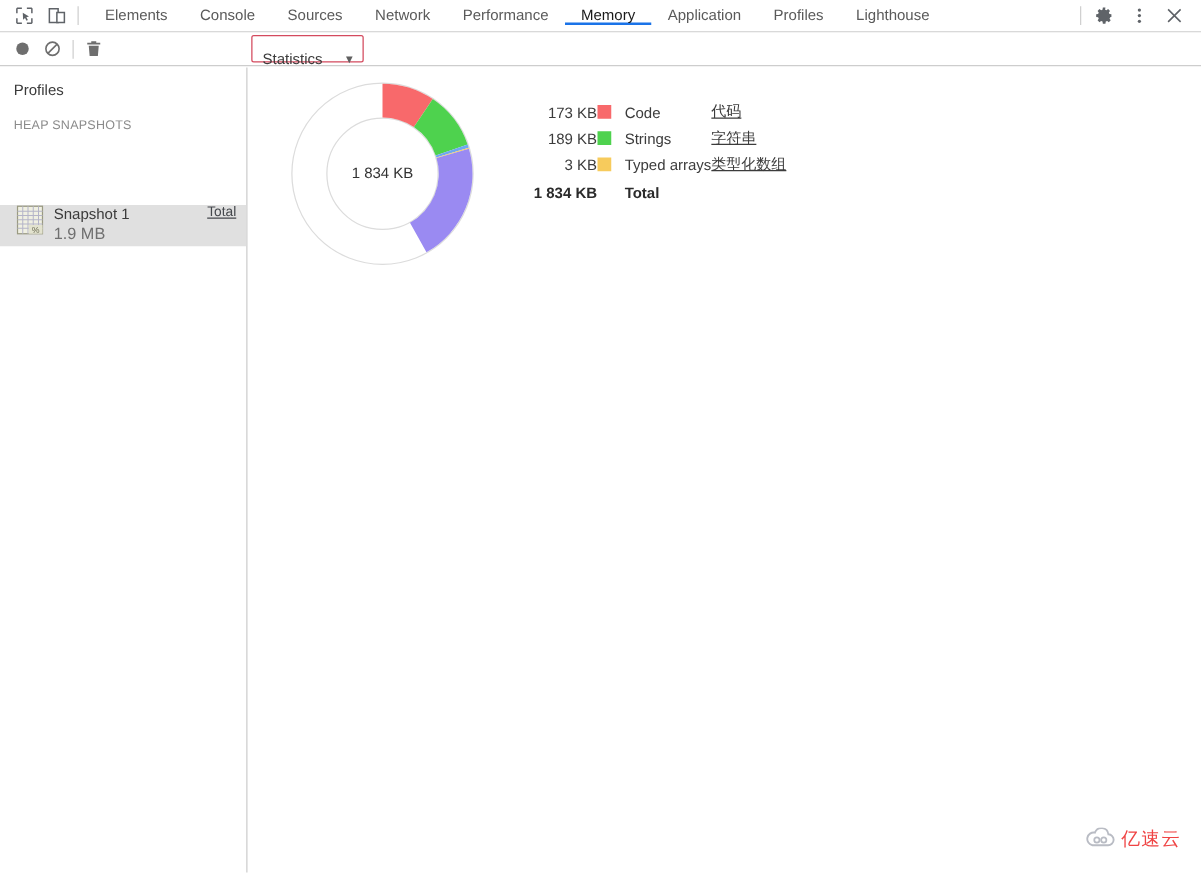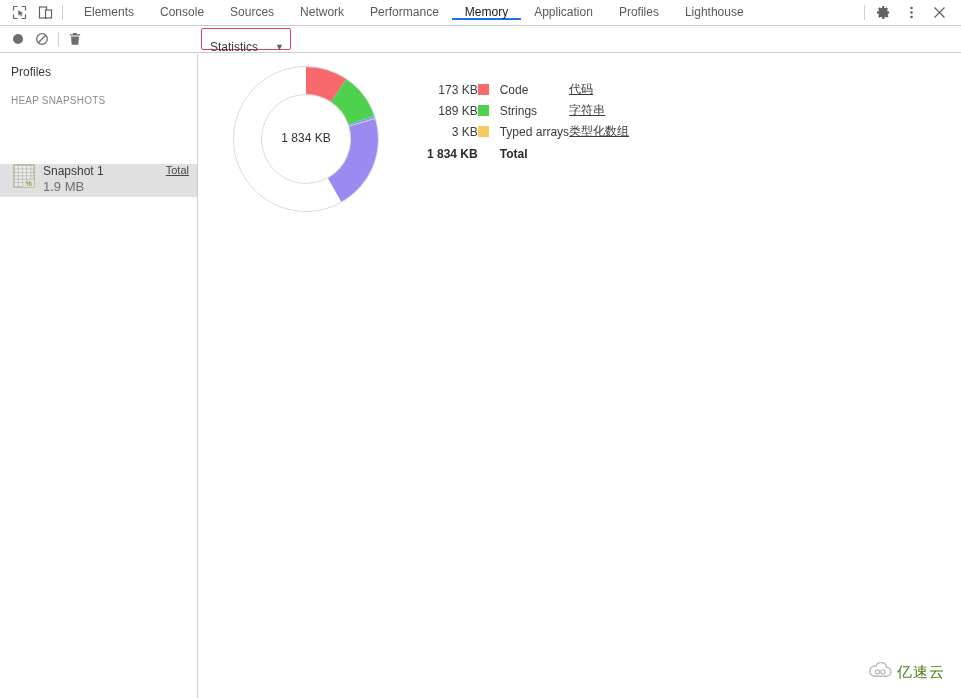--- a/index.html
+++ b/index.html
@@ -249,22 +249,21 @@
     text-decoration: underline;
   }
   .total-row td { font-weight: bold; color: #2b2b2b; padding-top: 1px; }
 
   
   .watermark {
     position: absolute;
     right: 16px;
     bottom: 16px;
     display: flex;
-    align-items: center;
-    color: #4d7c0f;
+    color: #ef4444;
     font-size: 15px;
     font-family: "DejaVu Sans", "Liberation Sans", sans-serif;
     letter-spacing: 1px;
   }
   .wm-text { margin-left: 4px; }
 </style>
 </head>
 <body>
 
 <div class="tabbar">

